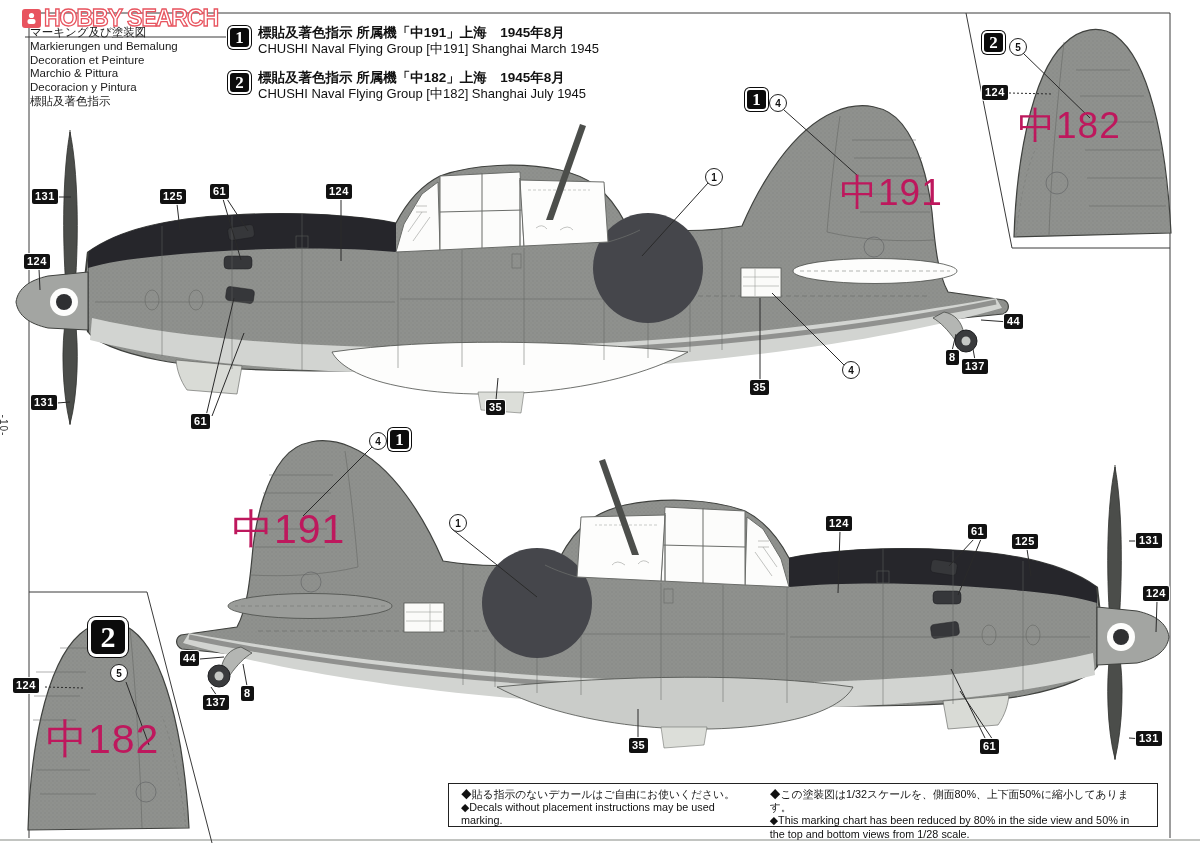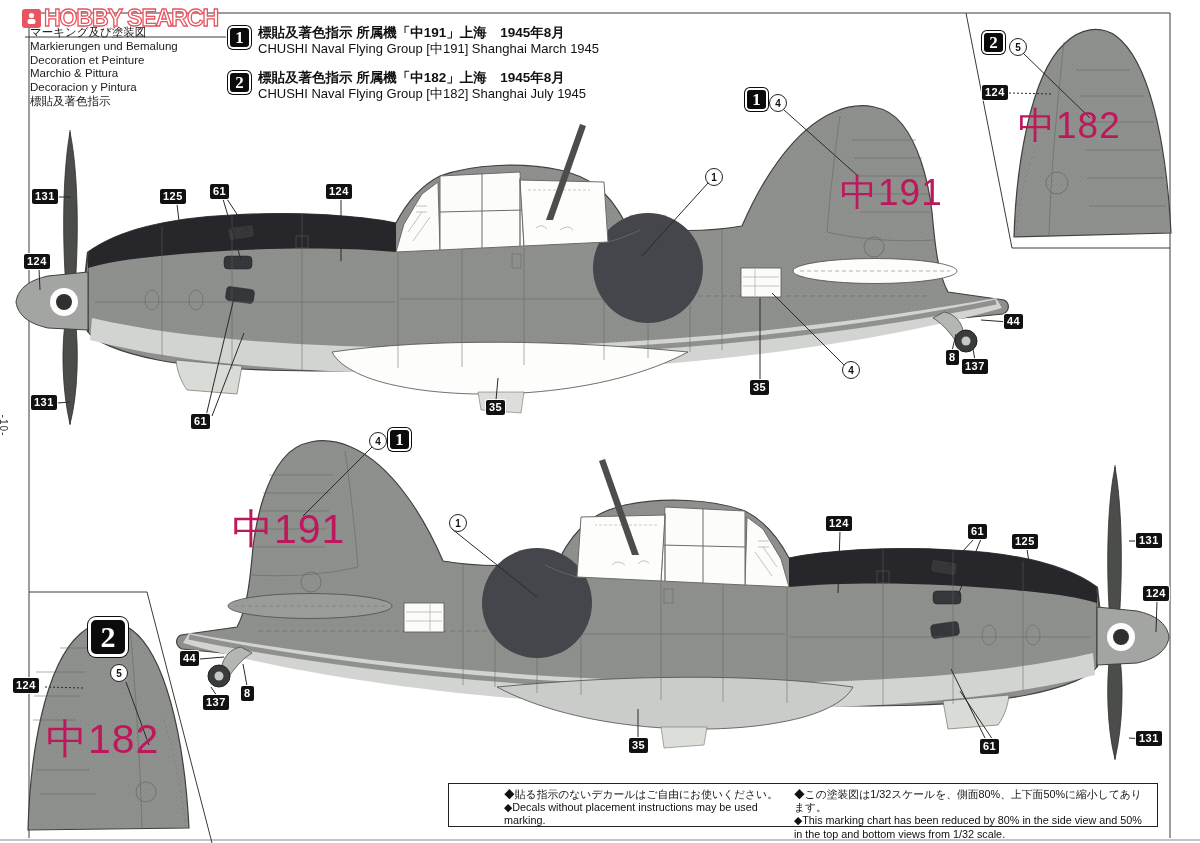--- a/index.html
+++ b/index.html
@@ -37,21 +37,21 @@
   #titleblock .sub{font-size:11.5px;line-height:13.8px;color:#1a1a1a;margin-top:4px;}
   .schemes{position:absolute;left:228px;top:24px;}
   .scheme-row{position:relative;margin-bottom:11px;padding-left:30px;min-height:34px;}
   .scheme-row .msq{left:0;top:2px;position:absolute;}
   .scheme-jp{font-size:13.5px;font-weight:bold;line-height:17px;}
   .scheme-en{font-size:13px;line-height:16px;}
 
   
   #notes{position:absolute;left:448px;top:783px;width:710px;height:44px;border:1.5px solid #222;
          display:flex;box-sizing:border-box;padding:4px 10px 2px 12px;}
-  #notes .col1{width:300px;margin-left:43px;}
+  #notes .col1{width:300px;}
   #notes .col2{width:384px;margin-left:14px;}
   #notes div{font-size:10.8px;line-height:13.2px;}
 
   #pagenum{position:absolute;left:-7px;top:420px;transform:rotate(90deg);font-size:10px;letter-spacing:1px;color:#333;}
 </style>
 </head>
 <body>
 
 <div id="sheet">
 
@@ -337,18 +337,18 @@
     </div>
   </div>
 
   <div id="notes">
     <div class="col1">
       <div>◆貼る指示のないデカールはご自由にお使いください。</div>
       <div>◆Decals without placement instructions may be used marking.</div>
     </div>
     <div class="col2">
       <div>◆この塗装図は1/32スケールを、側面80%、上下面50%に縮小してあります。</div>
-      <div>◆This marking chart has been reduced by 80% in the side view and 50% in the top and bottom views from 1/32 scale.</div>
+      <div>◆This marking chart has been reduced by 80% in the side view and 50% in the top and bottom views from 1/28 scale.</div>
     </div>
   </div>
 
   <div id="pagenum">-10-</div>
 </div>
 
 </body></html>

